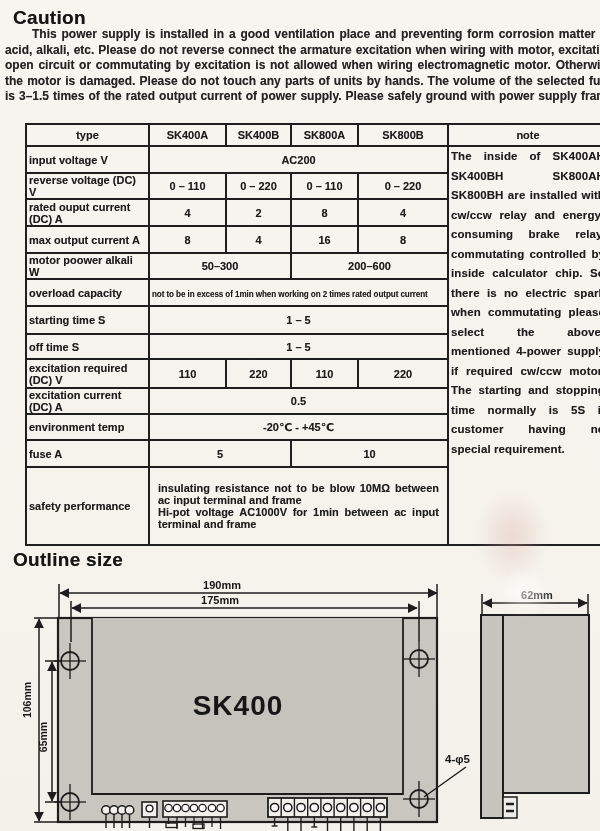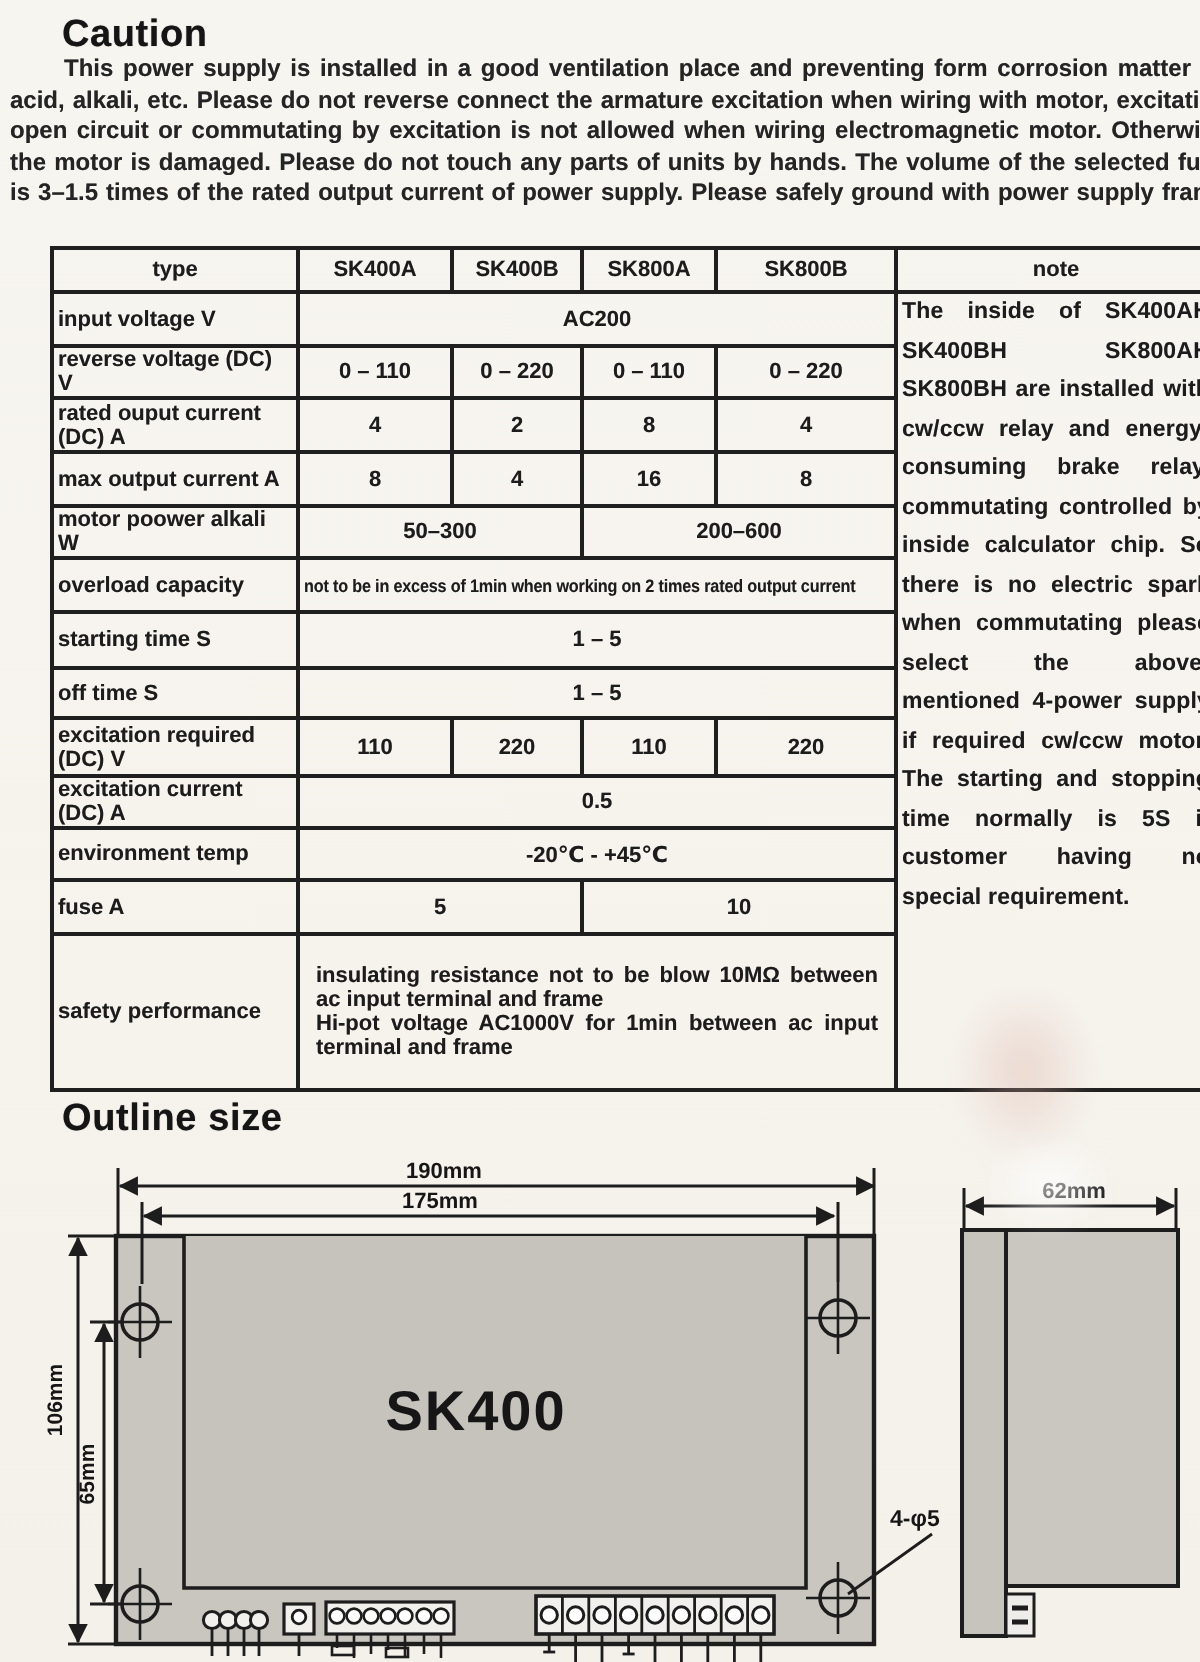--- a/index.html
+++ b/index.html
@@ -3,21 +3,21 @@
 <meta charset="utf-8">
 <style>
   html,body{margin:0;padding:0;}
   .page{
     position:relative; width:600px; height:831px; overflow:hidden;
     background:linear-gradient(180deg,#f7f5f0 0%,#f6f3ed 60%,#f4f1ea 100%);
     font-family:"Liberation Sans","DejaVu Sans",sans-serif;
     color:#1d1d1d;
   }
   .heading{
-    position:absolute; left:31px; font-size:19px; font-weight:700; color:#151515;
+    position:absolute; left:13px; font-size:19px; font-weight:700; color:#151515;
     letter-spacing:.3px; text-shadow:0 0 .4px rgba(0,0,0,.55);
   }
   #cautionTitle{top:7px;}
   #outlineTitle{top:549px;}
   .para{
     position:absolute; left:5px; top:27px; width:602px;
     font-size:12px; font-weight:700; color:#242424; line-height:15.5px;
     text-shadow:0 0 .3px rgba(0,0,0,.4);
   }
   .para .cl{ text-align:justify; text-align-last:justify; white-space:normal; }

